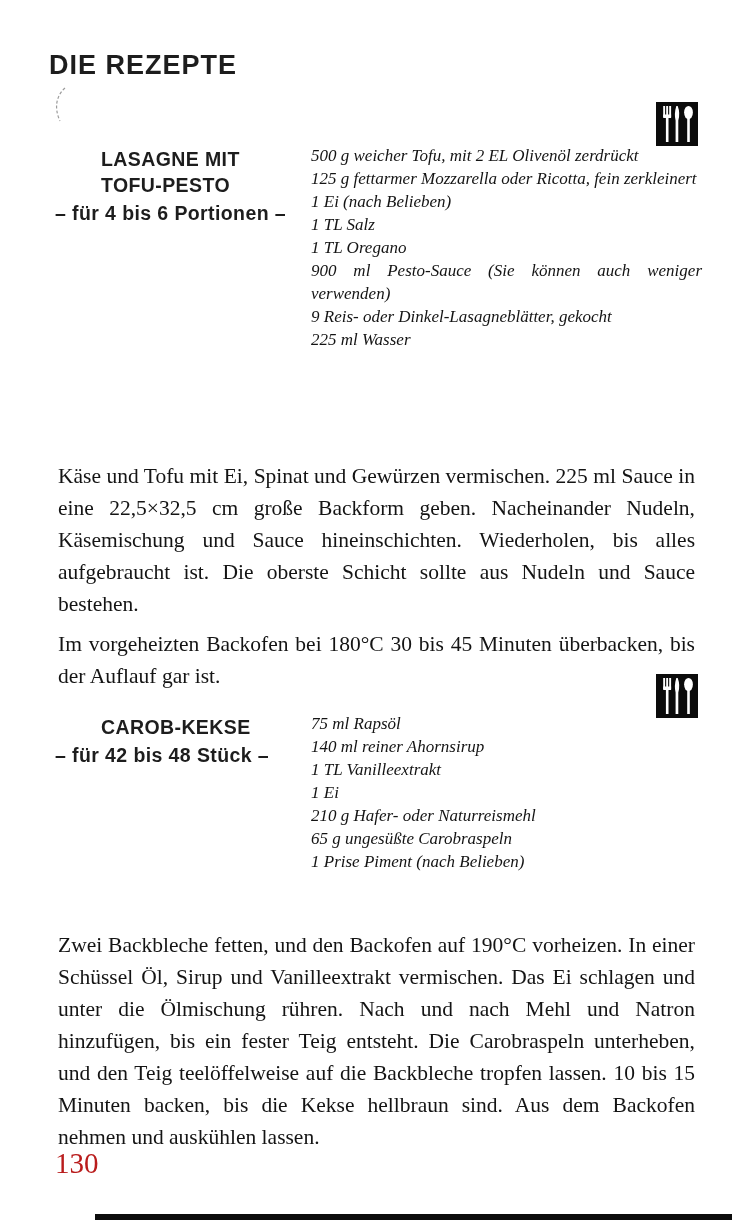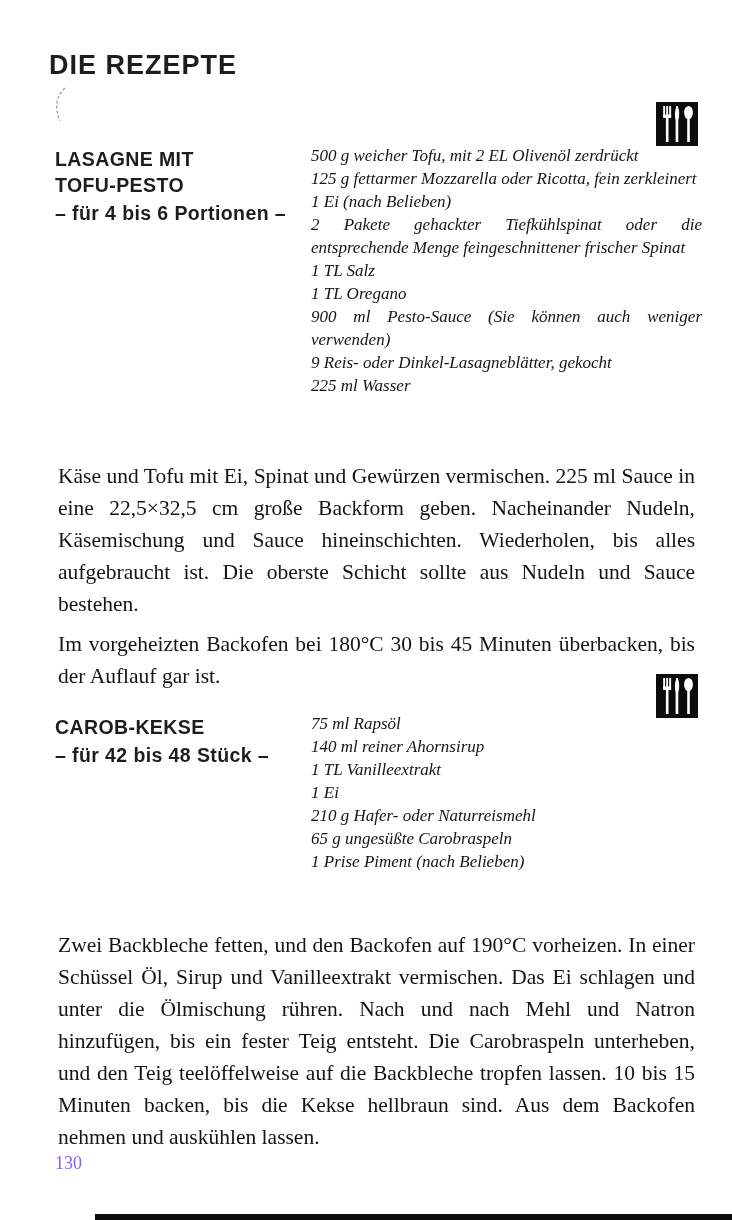--- a/index.html
+++ b/index.html
@@ -37,21 +37,21 @@
   .cutlery.pos2 { left: 656px; top: 674px; }
   .titles {
     position: absolute;
     left: 55px;
     width: 252px;
     font-family: "Liberation Sans", sans-serif;
     font-weight: 700;
     color: #1d1d1d;
     letter-spacing: 0.4px;
   }
-  .titles .rtitle { font-size: 19.5px; line-height: 26px; }
+  .titles .rtitle { font-size: 19.5px; line-height: 26px; margin-left: 46px; }
   .titles .ryield { font-size: 19.5px; line-height: 26px; margin-top: 2px; }
   .t1 { top: 146px; }
   .t2 { top: 714px; }
   .ingredients {
     position: absolute;
     left: 311px;
     width: 391px;
     font-family: "Liberation Serif", serif;
     font-size: 17px;
     line-height: 23px;
@@ -71,23 +71,23 @@
     color: #141414;
   }
   .instructions p { margin: 8px; text-align: justify; }
   .in1 { top: 452px; }
   .in2 { top: 921px; }
   .pagenum {
     position: absolute;
     left: 55px;
     top: 1150px;
     font-family: "Liberation Serif", serif;
-    font-size: 18px;
+    font-size: 29px;
     line-height: 26px;
-    color: #8b5cf6;
+    color: #b91c1c;
     text-align: right;
   }
   .bottom-bar {
     position: absolute;
     left: 95px;
     right: 0;
     bottom: 0;
     height: 6px;
     background: #0d0d0d;
   }
@@ -122,21 +122,20 @@
   <div class="titles t1">
     <div class="rtitle">LASAGNE MIT</div>
     <div class="rtitle">TOFU-PESTO</div>
     <div class="ryield">– für 4 bis 6 Portionen –</div>
   </div>
 
   <div class="ingredients i1">
     <p>500 g weicher Tofu, mit 2 EL Olivenöl zerdrückt</p>
     <p>125 g fettarmer Mozzarella oder Ricotta, fein zerkleinert</p>
     <p>1 Ei (nach Belieben)</p>
-    <p>2 Pakete gehackter Tiefkühlspinat oder die entsprechende Menge feingeschnittener frischer Spinat</p>
     <p>1 TL Salz</p>
     <p>1 TL Oregano</p>
     <p>900 ml Pesto-Sauce (Sie können auch weniger verwenden)</p>
     <p>9 Reis- oder Dinkel-Lasagneblätter, gekocht</p>
     <p>225 ml Wasser</p>
   </div>
 
   <div class="instructions in1">
     <p>Käse und Tofu mit Ei, Spinat und Gewürzen vermischen. 225 ml Sauce in eine 22,5×32,5 cm große Backform geben. Nacheinander Nudeln, Käsemischung und Sauce hineinschichten. Wiederholen, bis alles aufgebraucht ist. Die oberste Schicht sollte aus Nudeln und Sauce bestehen.</p>
     <p>Im vorgeheizten Backofen bei 180°C 30 bis 45 Minuten überbacken, bis der Auflauf gar ist.</p>

